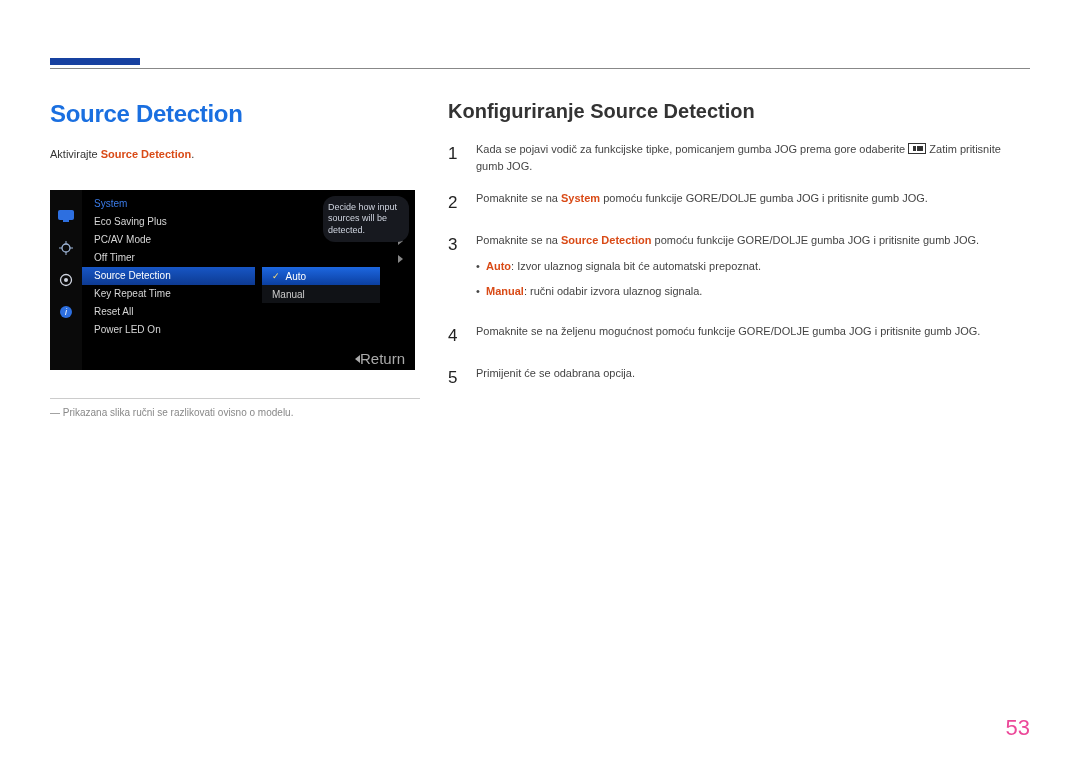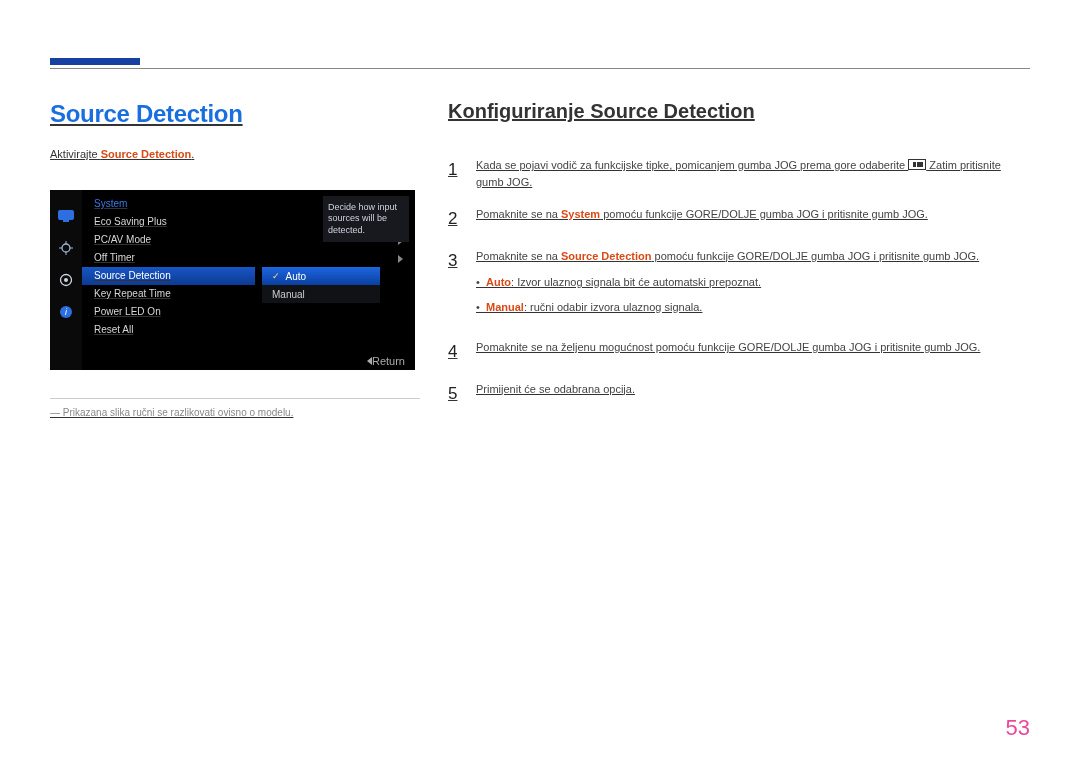--- a/index.html
+++ b/index.html
@@ -24,21 +24,20 @@
     top: 58px;
     left: 50px;
     width: 90px;
     height: 7px;
     background: #1741a0;
   }
   .columns {
     display: flex;
     gap: 28px;
     margin-top: 50px;
-    text-decoration: underline;
   }
   .left-col { width: 370px; }
   .right-col { flex: 1; }
   .title {
     font-size: 24px;
     font-weight: 600;
     color: #1a6fe0;
     margin-bottom: 20px;
     letter-spacing: -0.3px;
   }
@@ -107,27 +106,27 @@
   .osd-desc {
     position: absolute;
     right: 6px;
     top: 6px;
     width: 86px;
     background: #17191f;
     color: #cfd4df;
     font-size: 9px;
     line-height: 1.25;
     padding: 6px 5px;
-    border-radius: 0;
+    border-radius: 12px;
   }
   .osd-footer {
     position: absolute;
     bottom: 3px;
     right: 10px;
-    font-size: 11px;
+    font-size: 15px;
     color: #aaa;
     display: flex;
     align-items: center;
   }
   .arrow-l { width:0;height:0;border-top:4px solid transparent;border-bottom:4px solid transparent;border-right:5px solid #aaa; display:inline-block;}
   .caret-r { width:0;height:0;border-top:4px solid transparent;border-bottom:4px solid transparent;border-left:5px solid #888; display:inline-block;}
 
   .disclaimer-hr {
     margin: 28px 0 8px 0;
     border: none;
@@ -136,21 +135,21 @@
   .disclaimer {
     font-size: 10px;
     color: #888;
   }
 
   
   .section-title {
     font-size: 20px;
     font-weight: 600;
     color: #333;
-    margin-bottom: 34px;
+    margin-bottom: 18px;
   }
   .steps { list-style: none; }
   .step {
     display: flex;
     gap: 14px;
     margin-bottom: 16px;
     font-size: 11px;
     color: #444;
     line-height: 1.5;
   }
@@ -250,24 +249,24 @@
               </div>
             <div class="osd-submenu">
               <div class="osd-sub-item active">Auto</div>
               <div class="osd-sub-item">Manual</div>
             </div>
           </div>
           <div class="osd-row">
               <span>Key Repeat Time</span>
             </div>
           <div class="osd-row">
+              <span>Reset All</span>
+            </div>
+          <div class="osd-row">
               <span>Power LED On</span>
-            </div>
-          <div class="osd-row">
-              <span>Reset All</span>
             </div>
         </div>
         <div class="osd-desc">Decide how input sources will be detected.</div>
         <div class="osd-footer">
           <span class="arrow-l"></span>
           <span>Return</span>
         </div>
       </div>
     </div>
 

